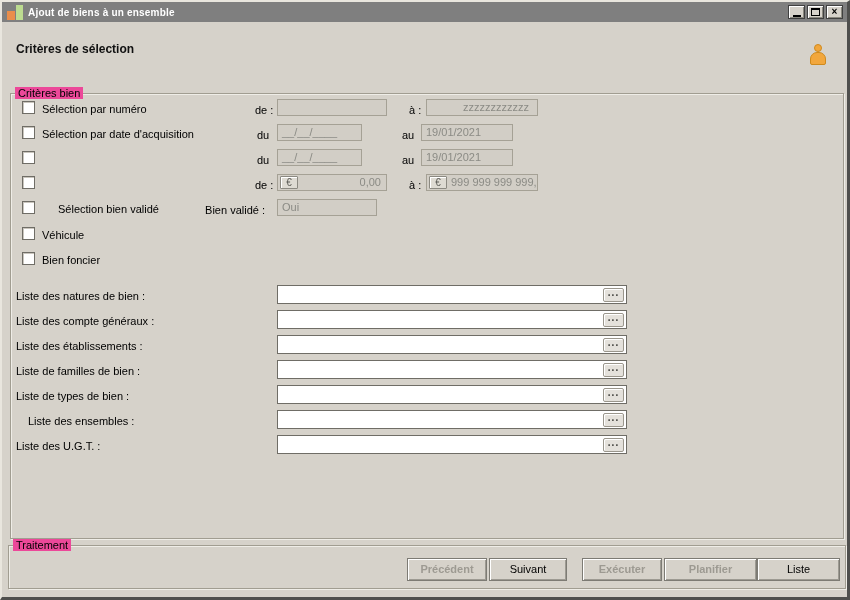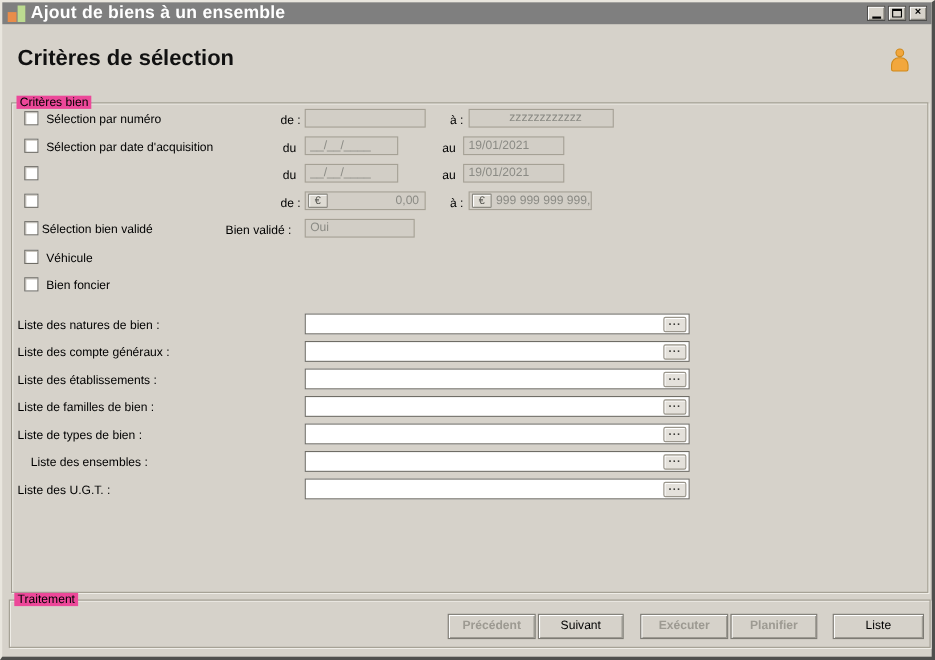--- a/index.html
+++ b/index.html
@@ -15,33 +15,33 @@
     font-size:11px; color:#000;
     overflow:hidden;
   }
   .titlebar {
     position:absolute; left:0; top:0; right:0; height:20px;
     background:#7f7f7f; display:flex; align-items:center;
   }
   .tb-icon { position:absolute; left:5px; top:3px; width:18px; height:15px; }
   .tb-icon .blk-orange { position:absolute; left:0; bottom:0; width:8px; height:9px; background:#e98d4a; }
   .tb-icon .blk-green  { position:absolute; left:9px; bottom:0; width:7px; height:15px; background:#bcdb90; }
-  .tb-title { margin-left:26px; color:#fff; font-weight:bold; font-size:16px; letter-spacing:.2px; }
+  .tb-title { margin-left:26px; color:#fff; font-weight:bold; font-size:10px; letter-spacing:.2px; }
   .tb-controls { position:absolute; right:4px; top:3px; display:flex; }
   .win-btn {
     width:17px; height:14px; margin-left:2px; background:#d6d2ca;
     border:1px solid #404040;
     box-shadow: inset 1px 1px 0 #ffffff, inset -1px -1px 0 #8a887f;
     display:flex; align-items:center; justify-content:center;
     font-size:10px; font-weight:bold; color:#000; cursor:default;
   }
   .glyph-min { width:8px; height:2px; background:#000; margin-top:7px; }
   .glyph-max { width:9px; height:8px; border:1px solid #000; border-top-width:2px; }
   .glyph-close { line-height:10px; }
-  .page-title { position:absolute; left:14px; top:40px; font-size:20px; font-weight:bold; color:#111;text-align:right; }
+  .page-title { position:absolute; left:14px; top:40px; font-size:12px; font-weight:bold; color:#111;text-align:right; }
   .person-icon { position:absolute; left:806px; top:42px; width:20px; height:22px; }
   .person-icon .head { position:absolute; left:6px; top:0; width:8px; height:8px; border-radius:50%; background:#f2a73d; border:1px solid #cf8a1d; }
   .person-icon .body { position:absolute; left:2px; top:8px; width:16px; height:13px; border-radius:7px 7px 2px 2px; background:#f2a73d; border:1px solid #cf8a1d; }
 
   .group {
     position:absolute; border:1px solid #a19d91;
     box-shadow: inset 1px 1px 0 #efede7, 1px 1px 0 #efede7;
   }
   .group-label { position:absolute; top:-7px; left:4px; background:#ec4899; padding:0 3px; white-space:nowrap; }
 
@@ -117,21 +117,21 @@
 
   <div class="group" style="left:8px; top:91px; width:834px; height:446px;">
     <span class="group-label">Critères bien</span>
   </div>
 
   <span class="chk" style="left:20px; top:99px;"></span>
   <span class="lbl" style="left:40px; top:101px;">Sélection par numéro</span>
   <span class="lbl" style="left:253px; top:102px;">de :</span>
   <div class="fld-dis" style="left:275px; top:97px; width:110px; height:17px;"><span></span></div>
   <span class="lbl" style="left:407px; top:102px;">à :</span>
-  <div class="fld-dis" style="left:424px; top:97px; width:132px; height:17px;padding-left:36px;"><span>zzzzzzzzzzzz</span></div>
+  <div class="fld-dis" style="left:424px; top:97px; width:112px; height:17px;padding-left:36px;"><span>zzzzzzzzzzzz</span></div>
 
   <span class="chk" style="left:20px; top:124px;"></span>
   <span class="lbl" style="left:40px; top:126px;">Sélection par date d'acquisition</span>
   <span class="lbl" style="left:255px; top:127px;">du</span>
   <div class="fld-dis" style="left:275px; top:122px; width:85px; height:17px;"><span>__/__/____</span></div>
   <span class="lbl" style="left:400px; top:127px;">au</span>
   <div class="fld-dis" style="left:419px; top:122px; width:92px; height:17px;"><span>19/01/2021</span></div>
 
   <span class="chk" style="left:20px; top:149px;"></span>
   <span class="lbl" style="left:255px; top:152px;">du</span>
@@ -145,21 +145,21 @@
     <span class="euro-btn">€</span>
     <span class="val-right">0,00</span>
   </div>
   <span class="lbl" style="left:407px; top:177px;">à :</span>
   <div class="fld-dis" style="left:424px; top:172px; width:112px; height:17px;">
     <span class="euro-btn">€</span>
     <span class="val-after-euro">999 999 999 999,</span>
   </div>
 
   <span class="chk" style="left:20px; top:199px;"></span>
-  <span class="lbl" style="left:36px; top:201px;text-align:center;">Sélection bien validé</span>
+  <span class="lbl" style="left:56px; top:201px;text-align:center;">Sélection bien validé</span>
   <span class="lbl lbl-right" style="left:180px; top:202px; width:83px;">Bien validé :</span>
   <div class="fld-dis" style="left:275px; top:197px; width:100px; height:17px;"><span>Oui</span></div>
 
   <span class="chk" style="left:20px; top:225px;"></span>
   <span class="lbl" style="left:40px; top:227px;">Véhicule</span>
 
   <span class="chk" style="left:20px; top:250px;"></span>
   <span class="lbl" style="left:40px; top:252px;">Bien foncier</span>
 
   <span class="lbl" style="left:14px; top:288px;">Liste des natures de bien :</span>
@@ -204,16 +204,16 @@
     <span class="browse-btn">...</span>
   </div>
 
   <div class="group" style="left:6px; top:543px; width:838px; height:44px;">
     <span class="group-label">Traitement</span>
   </div>
 
   <div class="btn disabled" style="left:405px; top:556px; width:80px;">Précédent</div>
   <div class="btn enabled" style="left:487px; top:556px; width:78px;">Suivant</div>
   <div class="btn disabled" style="left:580px; top:556px; width:80px;">Exécuter</div>
-  <div class="btn disabled" style="left:662px; top:556px; width:79px;">Planifier</div>
+  <div class="btn disabled" style="left:662px; top:556px; width:93px;">Planifier</div>
   <div class="btn enabled" style="left:755px; top:556px; width:83px;">Liste</div>
 
 </div>
 
 </body></html>

